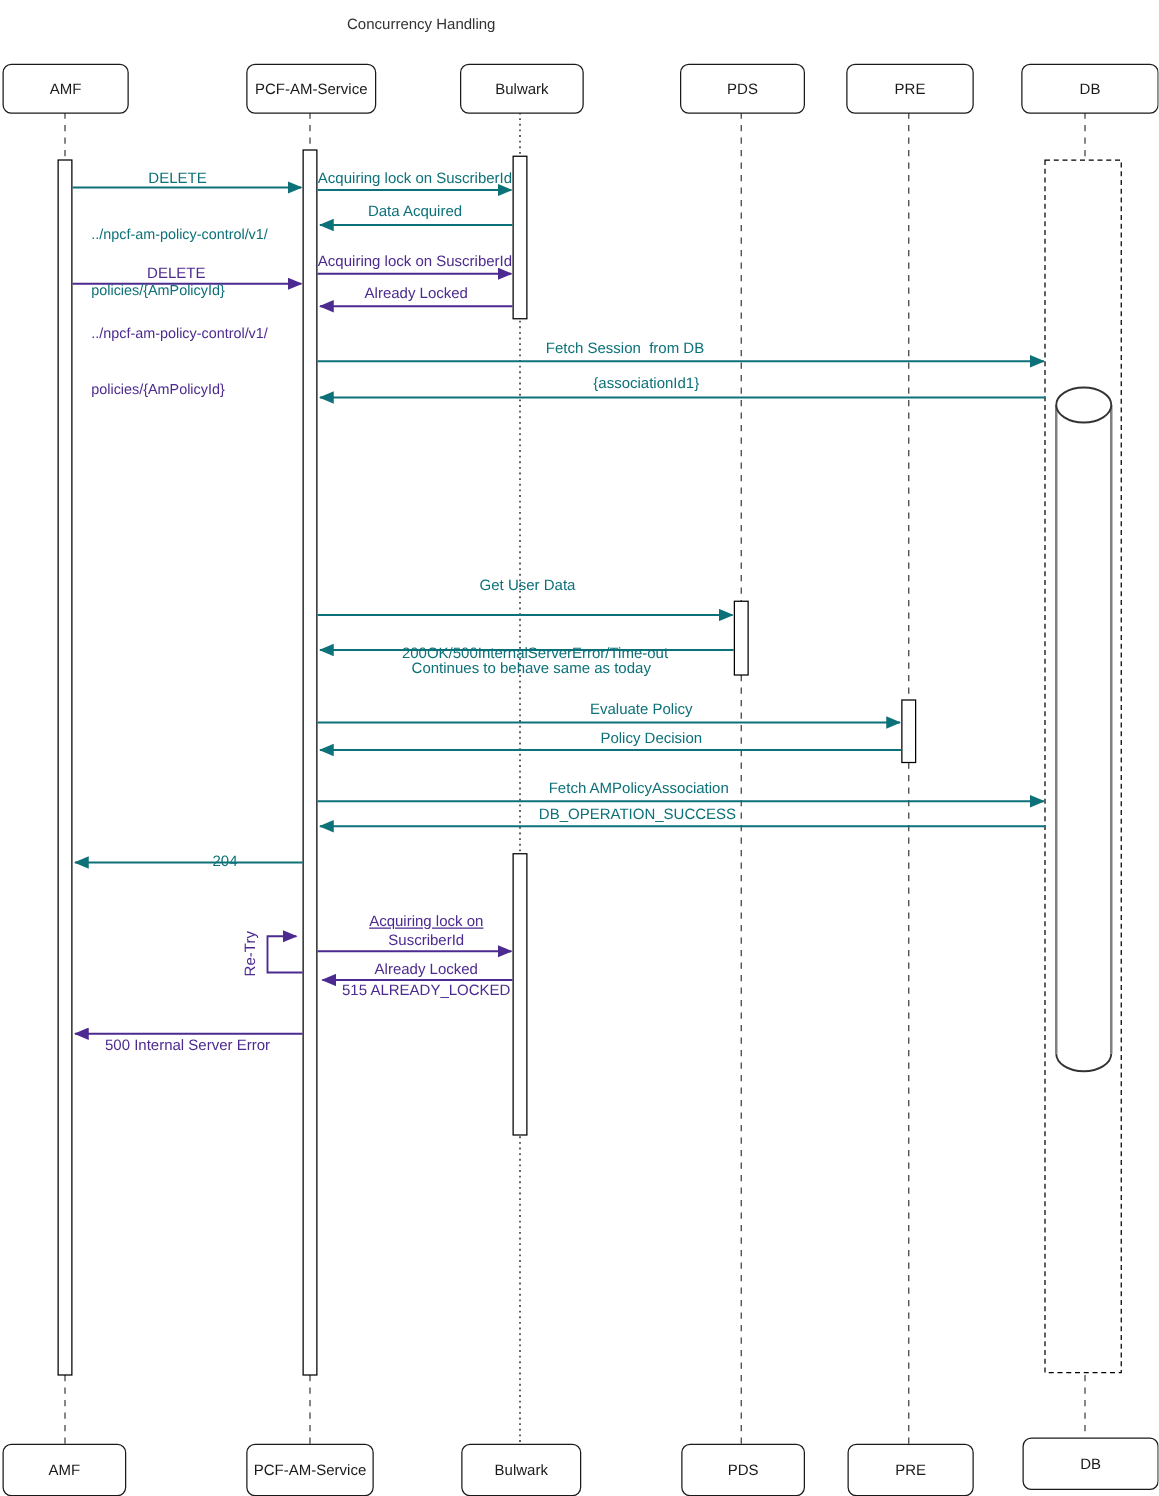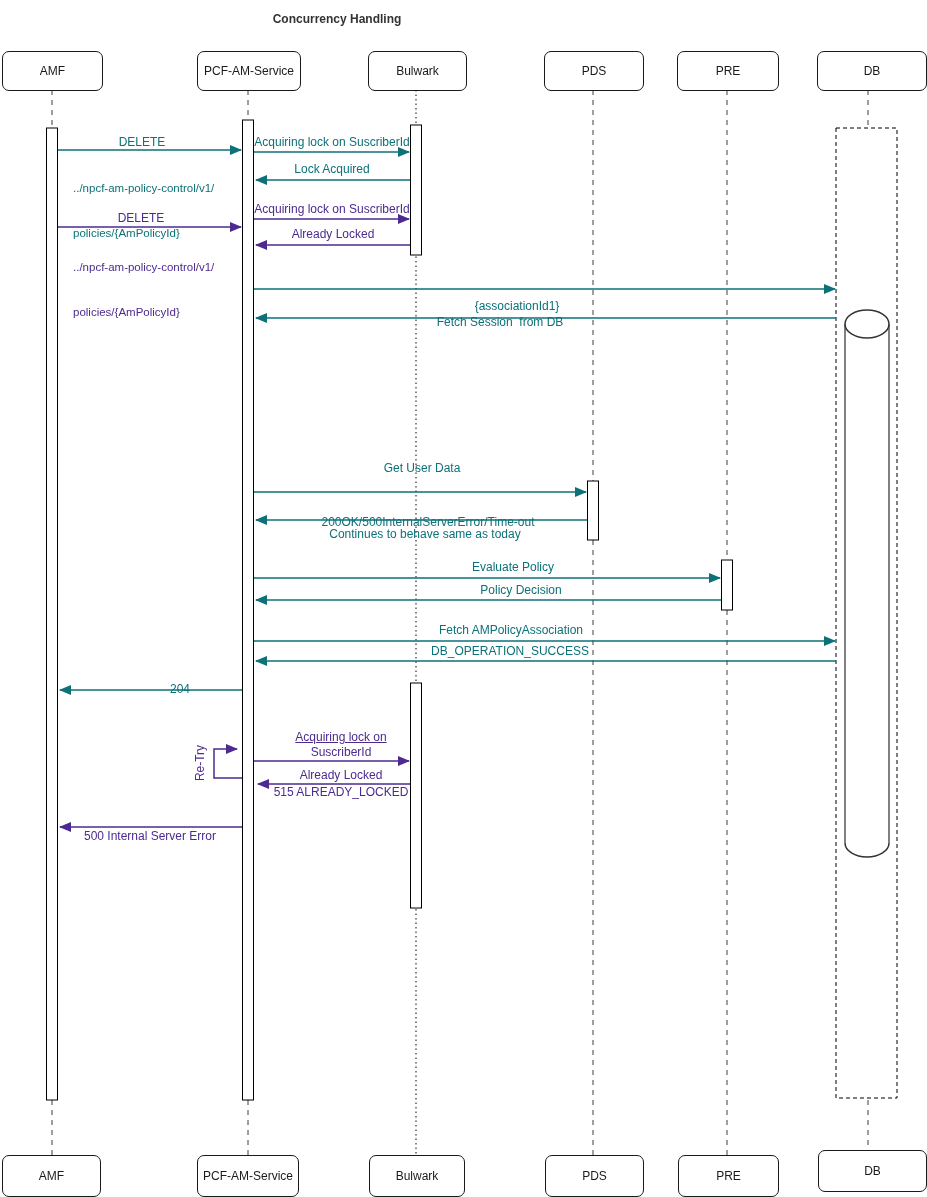--- a/index.html
+++ b/index.html
@@ -99,21 +99,21 @@
       <line class="arr-teal" x1="254" y1="641" x2="835" y2="641" marker-end="url(#mkT)"></line>
       <line class="arr-teal" x1="836" y1="661" x2="256" y2="661" marker-end="url(#mkT)"></line>
       <line class="arr-teal" x1="242" y1="690" x2="60" y2="690" marker-end="url(#mkT)"></line>
       <path class="arr-purple" d="M242,778 H214 V749 H237" marker-end="url(#mkP)"></path>
       <line class="arr-purple" x1="254" y1="761" x2="409" y2="761" marker-end="url(#mkP)"></line>
       <line class="arr-purple" x1="410" y1="784" x2="258" y2="784" marker-end="url(#mkP)"></line>
       <line class="arr-purple" x1="242" y1="827" x2="60" y2="827" marker-end="url(#mkP)"></line>
     </g>
   </svg>
 
-  <div class="lbl title" style="left:337px; top:13px;font-weight:bold;">Concurrency Handling</div>
+  <div class="lbl title" style="left:337px; top:13px;">Concurrency Handling</div>
 
   <div class="pbox" style="left:2px;   top:51px; width:99px;  height:38px;">
       <span>AMF</span>
     </div>
   <div class="pbox" style="left:197px; top:51px; width:102px; height:38px;">
       <span>PCF-AM-Service</span>
     </div>
   <div class="pbox" style="left:368px; top:51px; width:97px;  height:38px;">
       <span>Bulwark</span>
     </div>
@@ -145,29 +145,29 @@
   <div class="pbox" style="left:818px; top:1150px; width:107px; height:40px;">
       <span>DB</span>
     </div>
 
   <div class="lbl teal" style="left:142px; top:136px;">DELETE</div>
   <div class="descblk teal" style="left:73px; top:151px;">
     <div>../npcf-am-policy-control/v1/</div>
     <div>policies/{AmPolicyId}</div>
   </div>
   <div class="lbl teal" style="left:332px; top:136px;">Acquiring lock on SuscriberId</div>
-  <div class="lbl teal" style="left:332px; top:163px;">Lock Acquired</div>
+  <div class="lbl teal" style="left:332px; top:163px;">Data Acquired</div>
   <div class="lbl purple" style="left:332px; top:203px;">Acquiring lock on SuscriberId</div>
   <div class="lbl purple" style="left:141px; top:212px;">DELETE</div>
   <div class="descblk purple" style="left:73px; top:230px;">
     <div>../npcf-am-policy-control/v1/</div>
     <div>policies/{AmPolicyId}</div>
   </div>
   <div class="lbl purple" style="left:333px; top:228px;">Already Locked</div>
-  <div class="lbl teal" style="left:500px; top:272px;margin-top:44px;">Fetch Session  from DB</div>
+  <div class="lbl teal" style="left:500px; top:272px;">Fetch Session  from DB</div>
   <div class="lbl teal" style="left:517px; top:300px;">{associationId1}</div>
   <div class="lbl teal" style="left:422px; top:462px;">Get User Data</div>
   <div class="lbl teal" style="left:428px; top:501px;margin-top:15px;">200OK/500InternalServerError/Time-out</div>
   <div class="lbl teal" style="left:425px; top:528px;">Continues to behave same as today</div>
   <div class="lbl teal" style="left:513px; top:561px;">Evaluate Policy</div>
   <div class="lbl teal" style="left:521px; top:584px;">Policy Decision</div>
   <div class="lbl teal" style="left:511px; top:624px;">Fetch AMPolicyAssociation</div>
   <div class="lbl teal" style="left:510px; top:645px;">DB_OPERATION_SUCCESS</div>
   <div class="lbl teal" style="left:138px; top:683px;margin-left:42px;">204</div>
   <div class="rot purple" style="left:200px; top:763px;">Re-Try</div>

